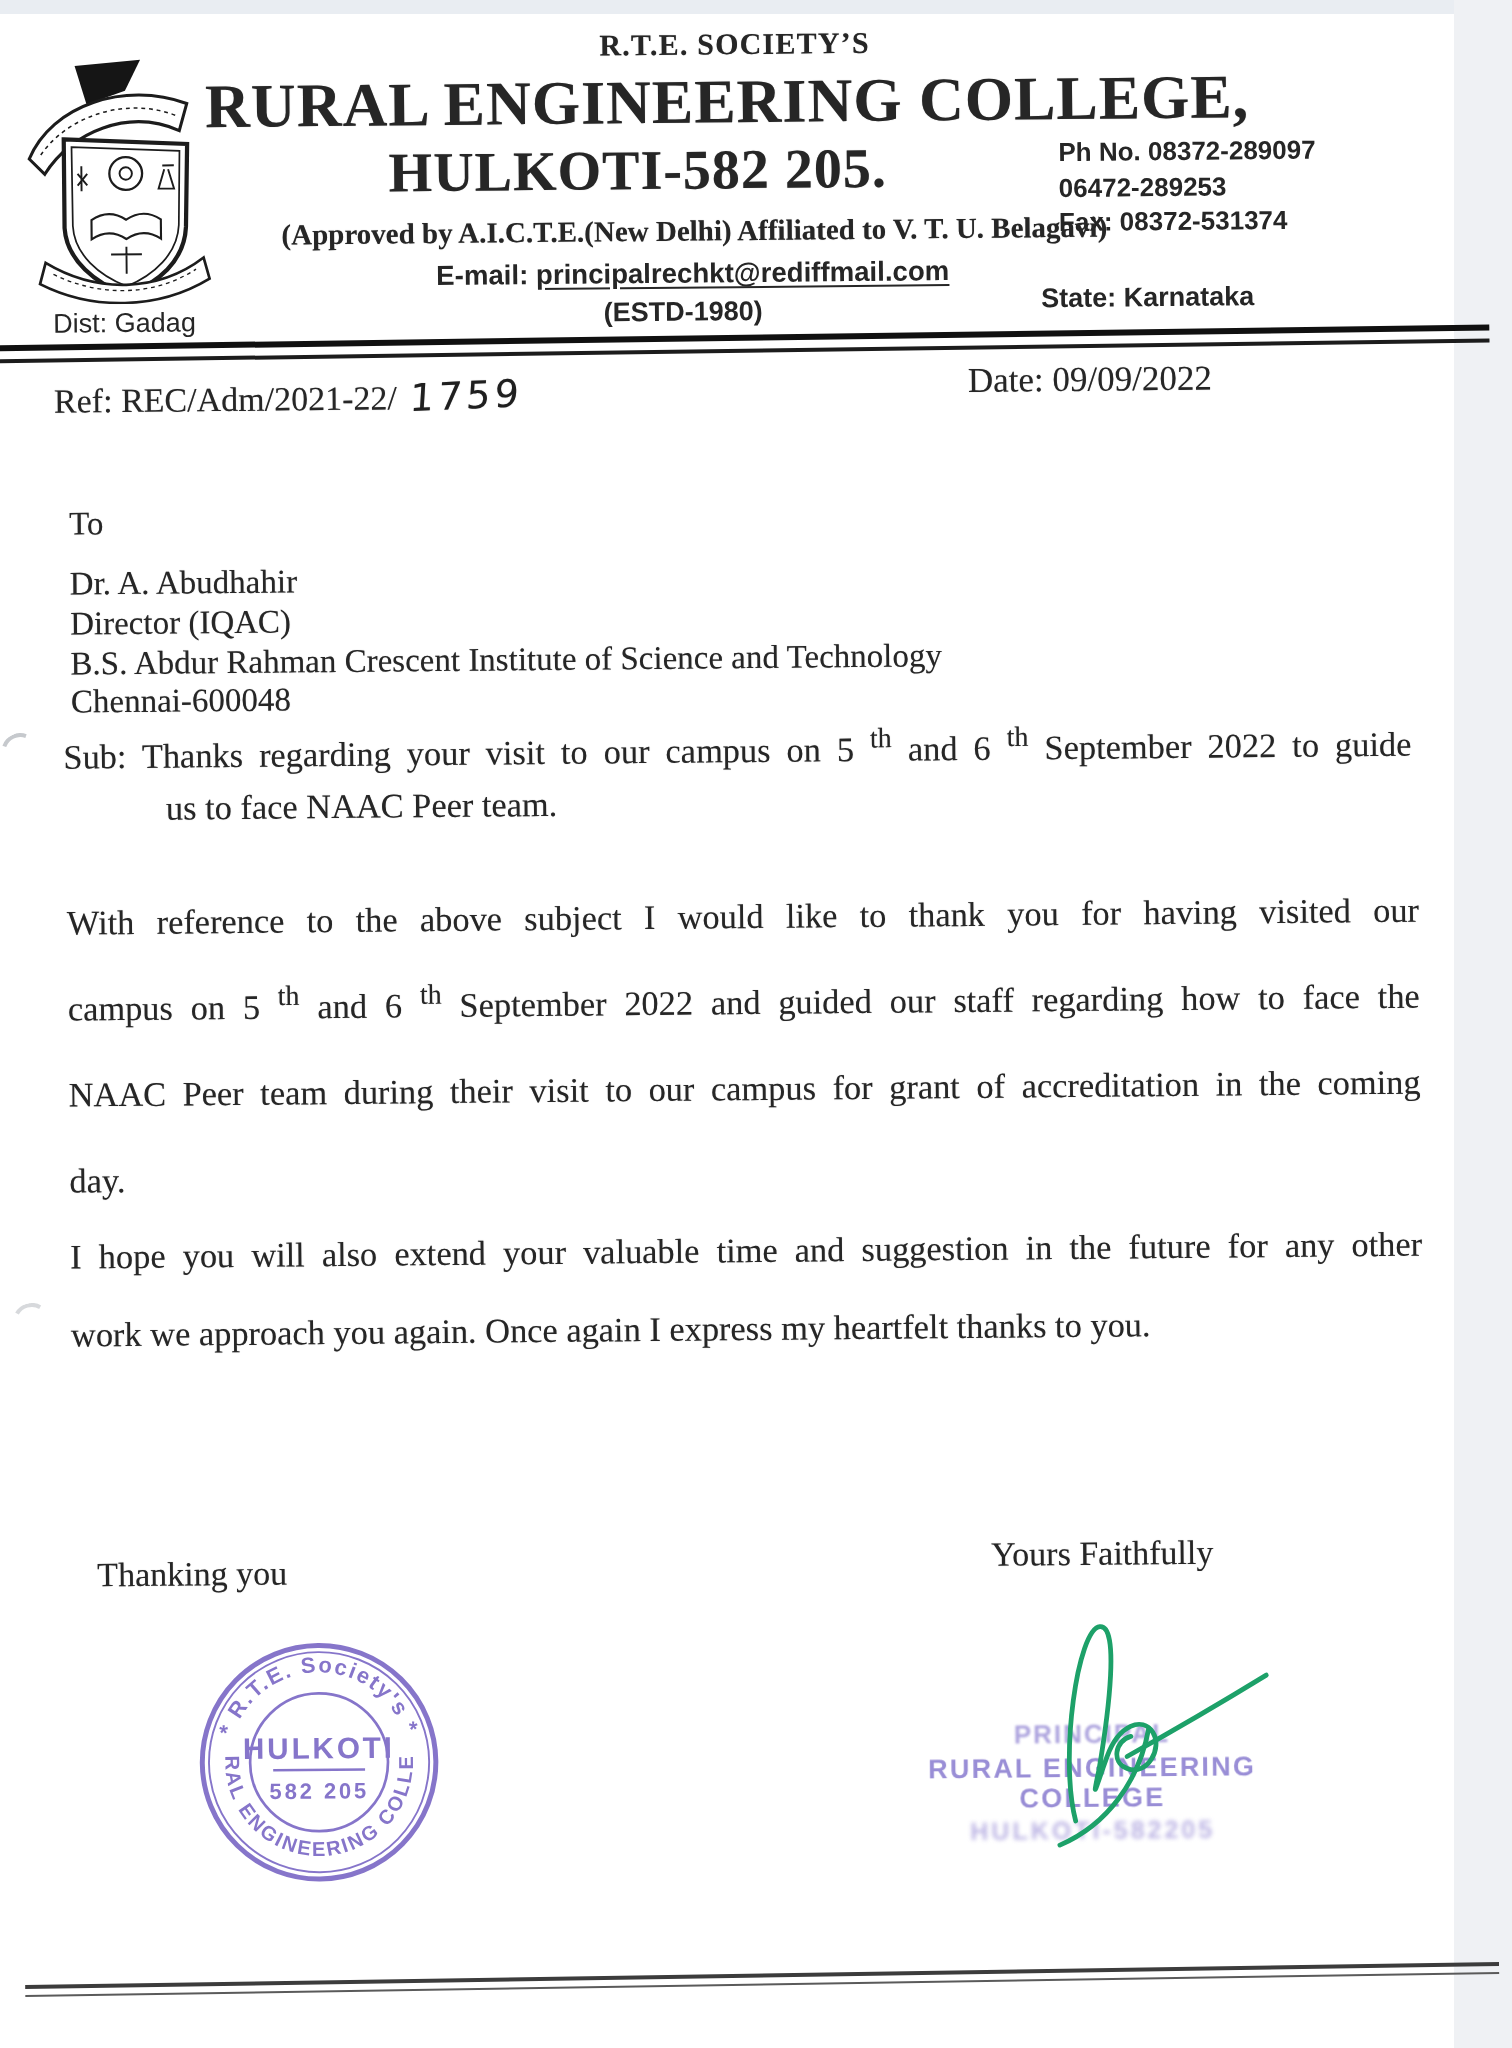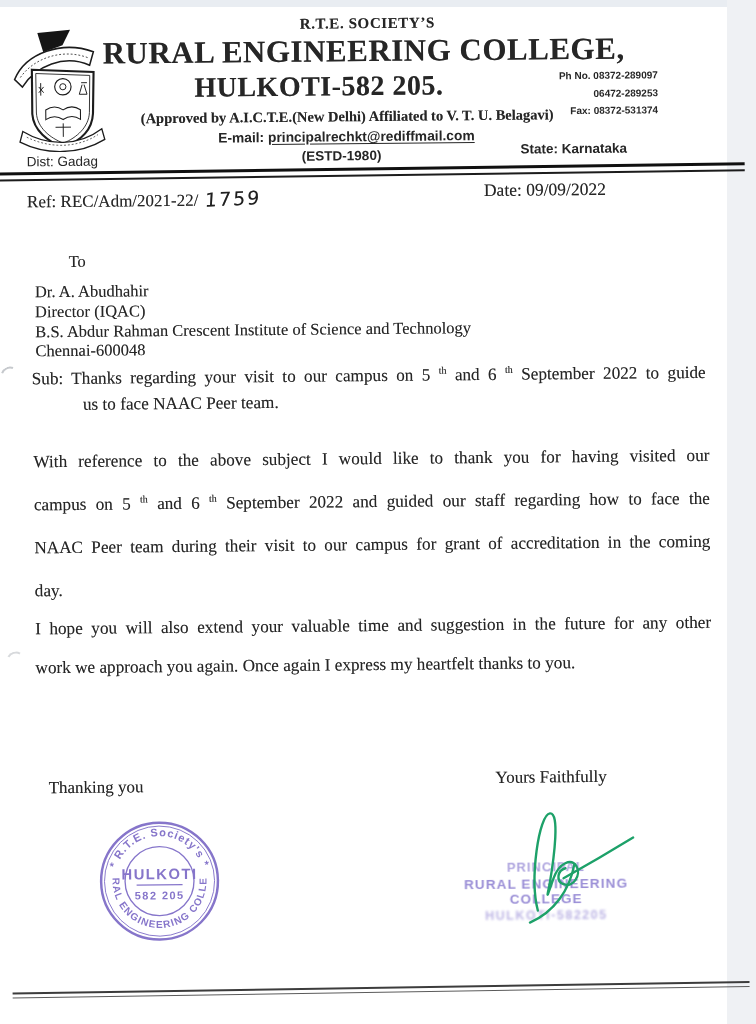--- a/index.html
+++ b/index.html
@@ -19,48 +19,48 @@
   .sans{font-family:"Liberation Sans","DejaVu Sans",sans-serif;}
   .soft{text-shadow:0 0 .4px rgba(40,40,40,.45);}
 
   
   .society{top:15px;left:0;width:756px;text-align:center;padding-right:12px;box-sizing:border-box;
     font-weight:700;font-size:15px;letter-spacing:.6px;}
   .college{top:33px;left:0;width:756px;text-align:center;padding-right:20px;box-sizing:border-box;
     font-weight:700;font-size:31px;letter-spacing:.5px;}
   .place{top:70px;left:0;width:756px;text-align:center;padding-right:110px;box-sizing:border-box;
     font-weight:700;font-size:28px;letter-spacing:.5px;}
-  .phones{top:69px;right:94px;text-align:right;font-weight:700;font-size:10px;line-height:17.5px;}
+  .phones{top:69px;right:94px;font-weight:700;font-size:13px;line-height:17.5px;}
   .approved{top:108px;left:0;width:756px;text-align:center;padding-right:54px;box-sizing:border-box;
     font-weight:700;font-size:14.5px;}
   .emailrow{top:129px;left:0;width:756px;text-align:center;padding-right:56px;box-sizing:border-box;
     font-weight:700;font-size:13.8px;}
   .emailrow .email{text-decoration:underline;text-underline-offset:2px;}
   .dist{top:151px;left:30px;font-weight:400;font-size:13.5px;}
   .estd{top:148px;left:0;width:756px;text-align:center;padding-right:66px;box-sizing:border-box;
     font-weight:700;font-size:13.5px;}
   .state{top:143px;left:524px;font-weight:700;font-size:13.5px;}
   .rule-top{top:169px;left:0;width:748px;height:4px;
     border-top:3px solid #101010;border-bottom:2px solid #1c1c1c;
     transform:rotate(-0.25deg);transform-origin:left center;}
 
   
   .ref{top:186px;left:30px;font-size:17px;}
   .refnum{display:inline-block;font-family:"DejaVu Sans",sans-serif;font-size:19px;
     letter-spacing:2px;transform:skewX(-6deg) rotate(-2deg);margin-left:7px;color:#1f1f1f;}
   .date{top:181px;left:487px;font-size:17.5px;}
 
   
-  .to{top:249px;left:37px;font-size:16.5px;margin-left:34px;}
+  .to{top:249px;left:37px;font-size:16.5px;}
   .addr{top:279px;left:37px;font-size:16.5px;line-height:19.8px;}
 
   
   .line{font-size:17.2px;width:676px;}
   .jline{text-align:justify;text-align-last:justify;text-justify:inter-word;}
-  sup{font-size:10px;line-height:0;}
+  sup{font-size:14px;line-height:0;}
   .sub1{top:366px;left:33px;width:674px;}
   .sub2{top:392px;left:84px;width:400px;}
   .b11{top:449px;left:34px;}
   .b12{top:492px;left:34px;}
   .b13{top:535px;left:34px;}
   .b14{top:578px;left:34px;}
   .b21{top:616px;left:34px;}
   .b22{top:655px;left:34px;}
 
   

